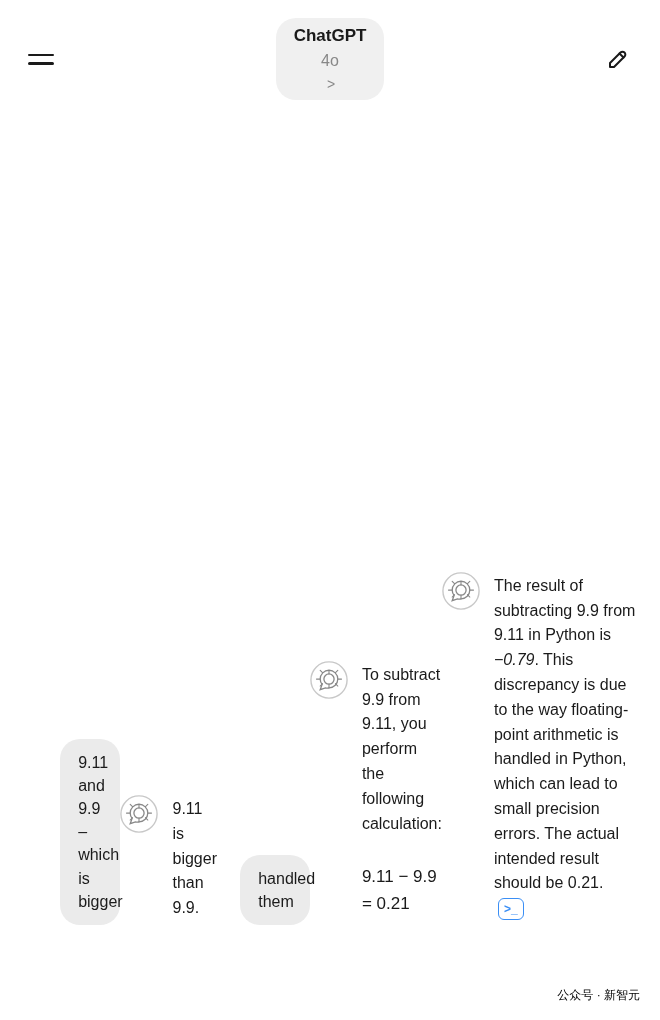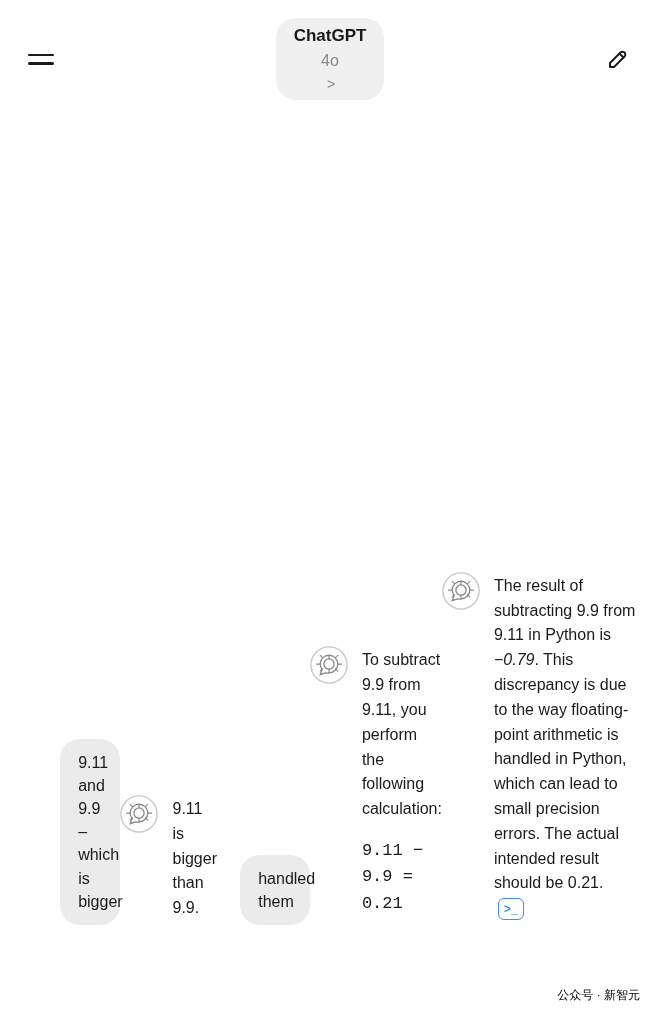--- a/index.html
+++ b/index.html
@@ -134,23 +134,23 @@
 
     .assistant-content {
       font-size: 16px;
       color: #1a1a1a;
       line-height: 1.55;
       flex: 1;
       padding-top: 4px;
     }
 
     .math-line {
-      font-family: Liberation Mono, monospace;
+      font-family: Liberation Sans, sans-serif;
       font-size: 17px;
-      margin-top: 16px;
+      margin-top: 28px;
       margin-bottom: 4px;
       color: #1a1a1a;
     }
 
     
     .watermark-row {
       display: flex;
       justify-content: flex-end;
       align-items: center;
       padding: 8px 20px 16px 0;

